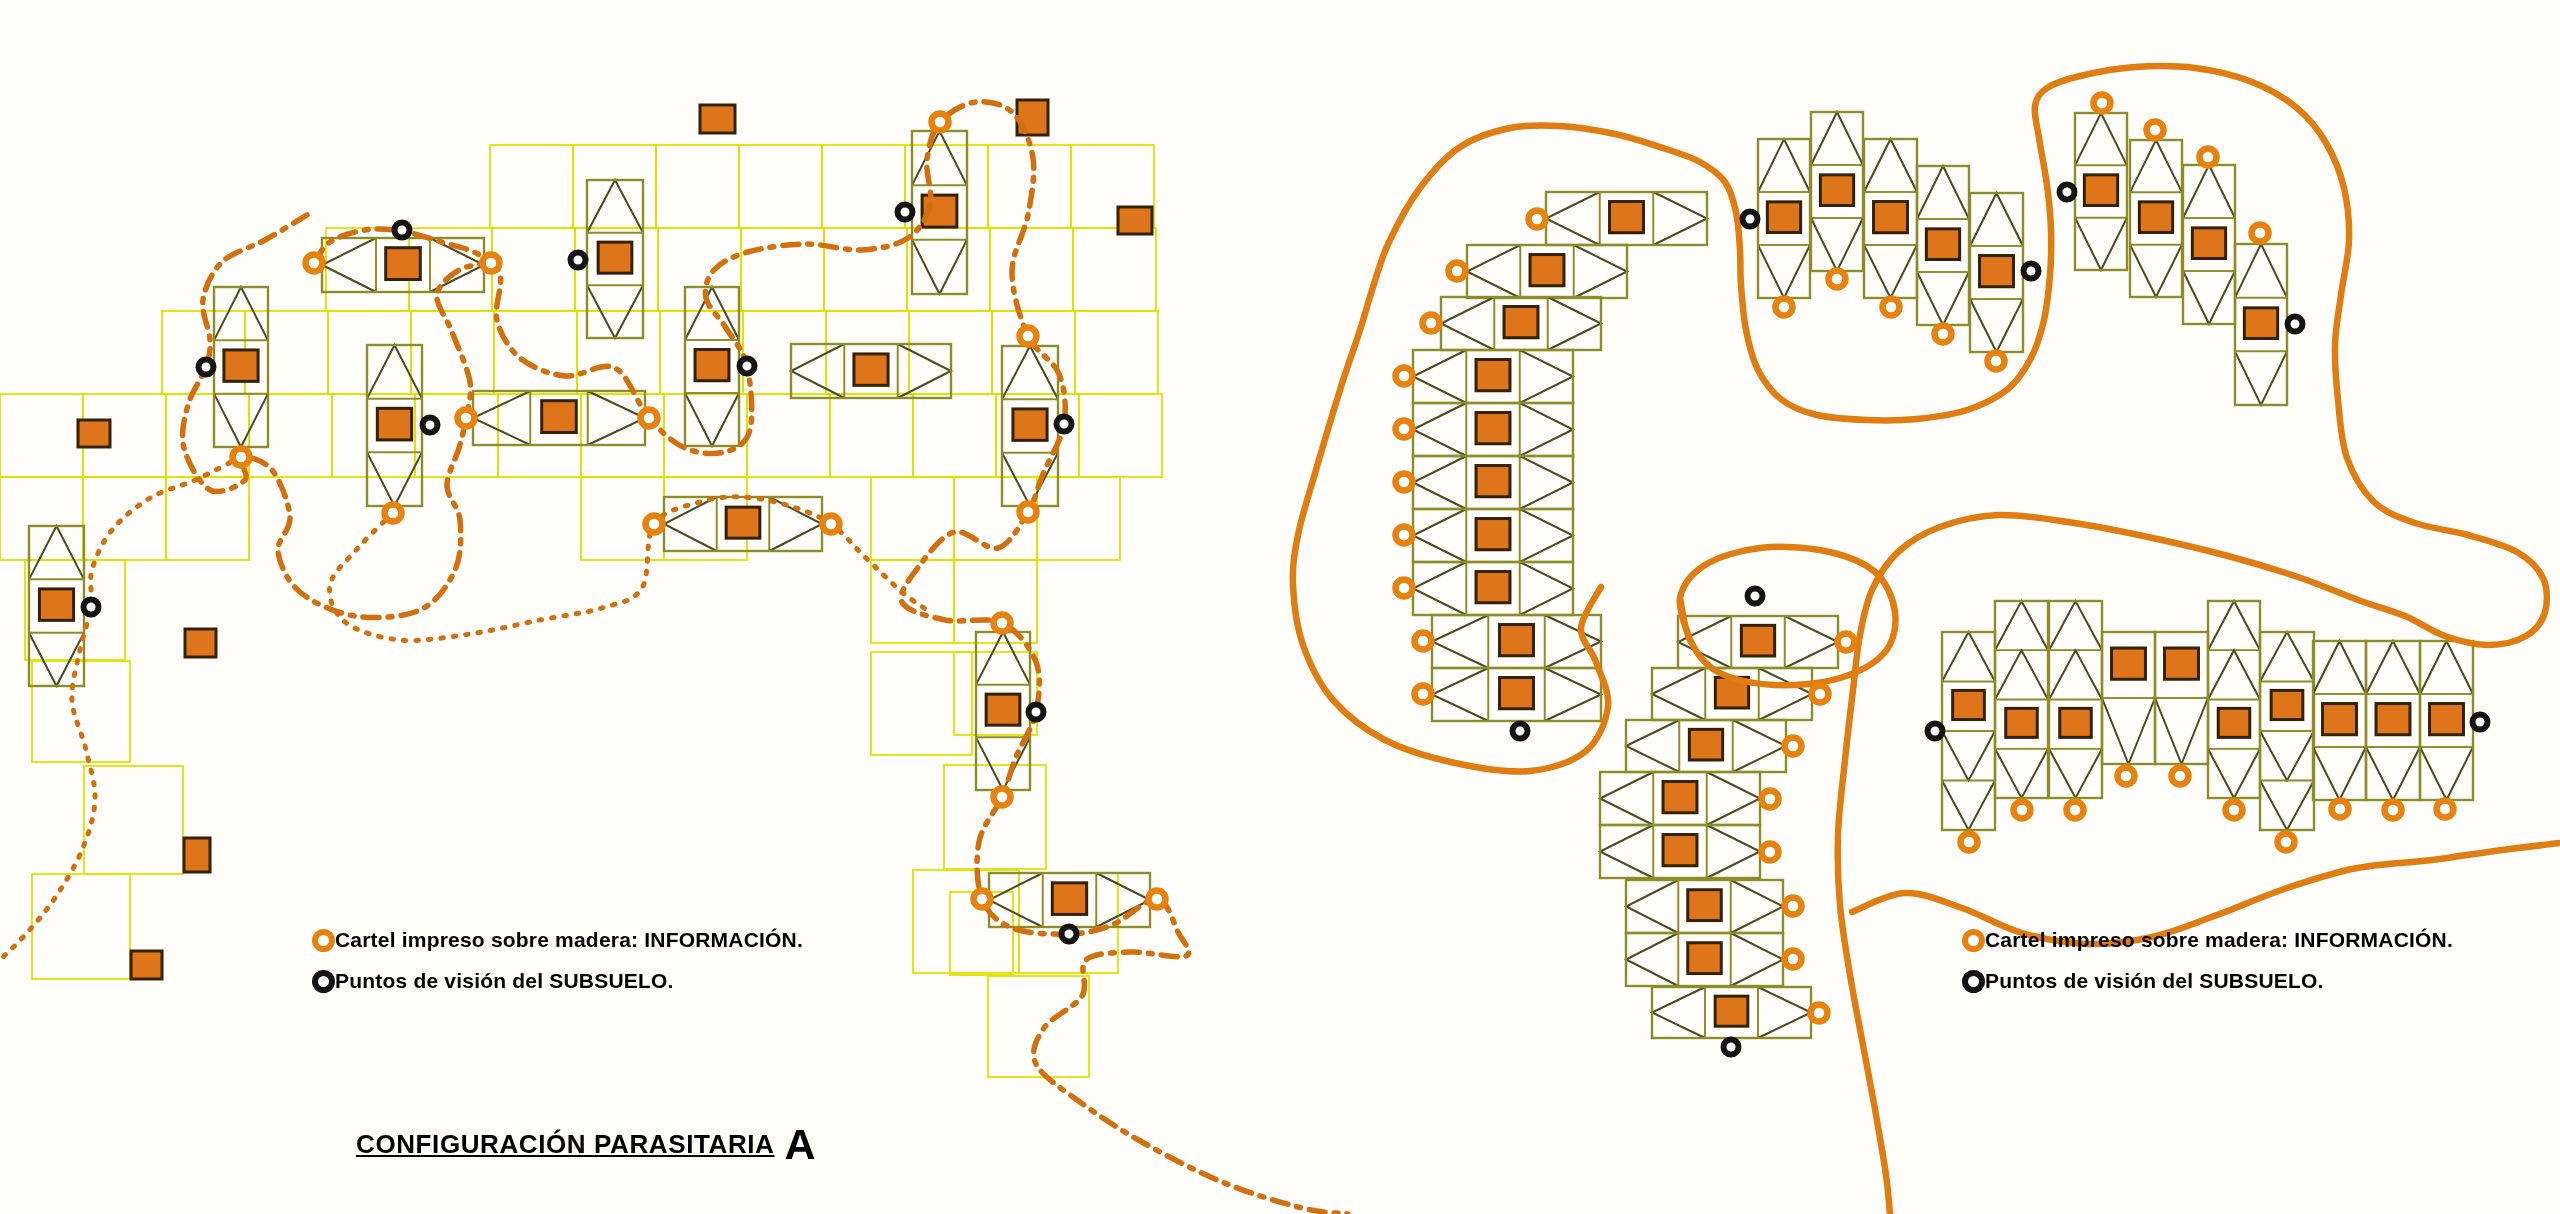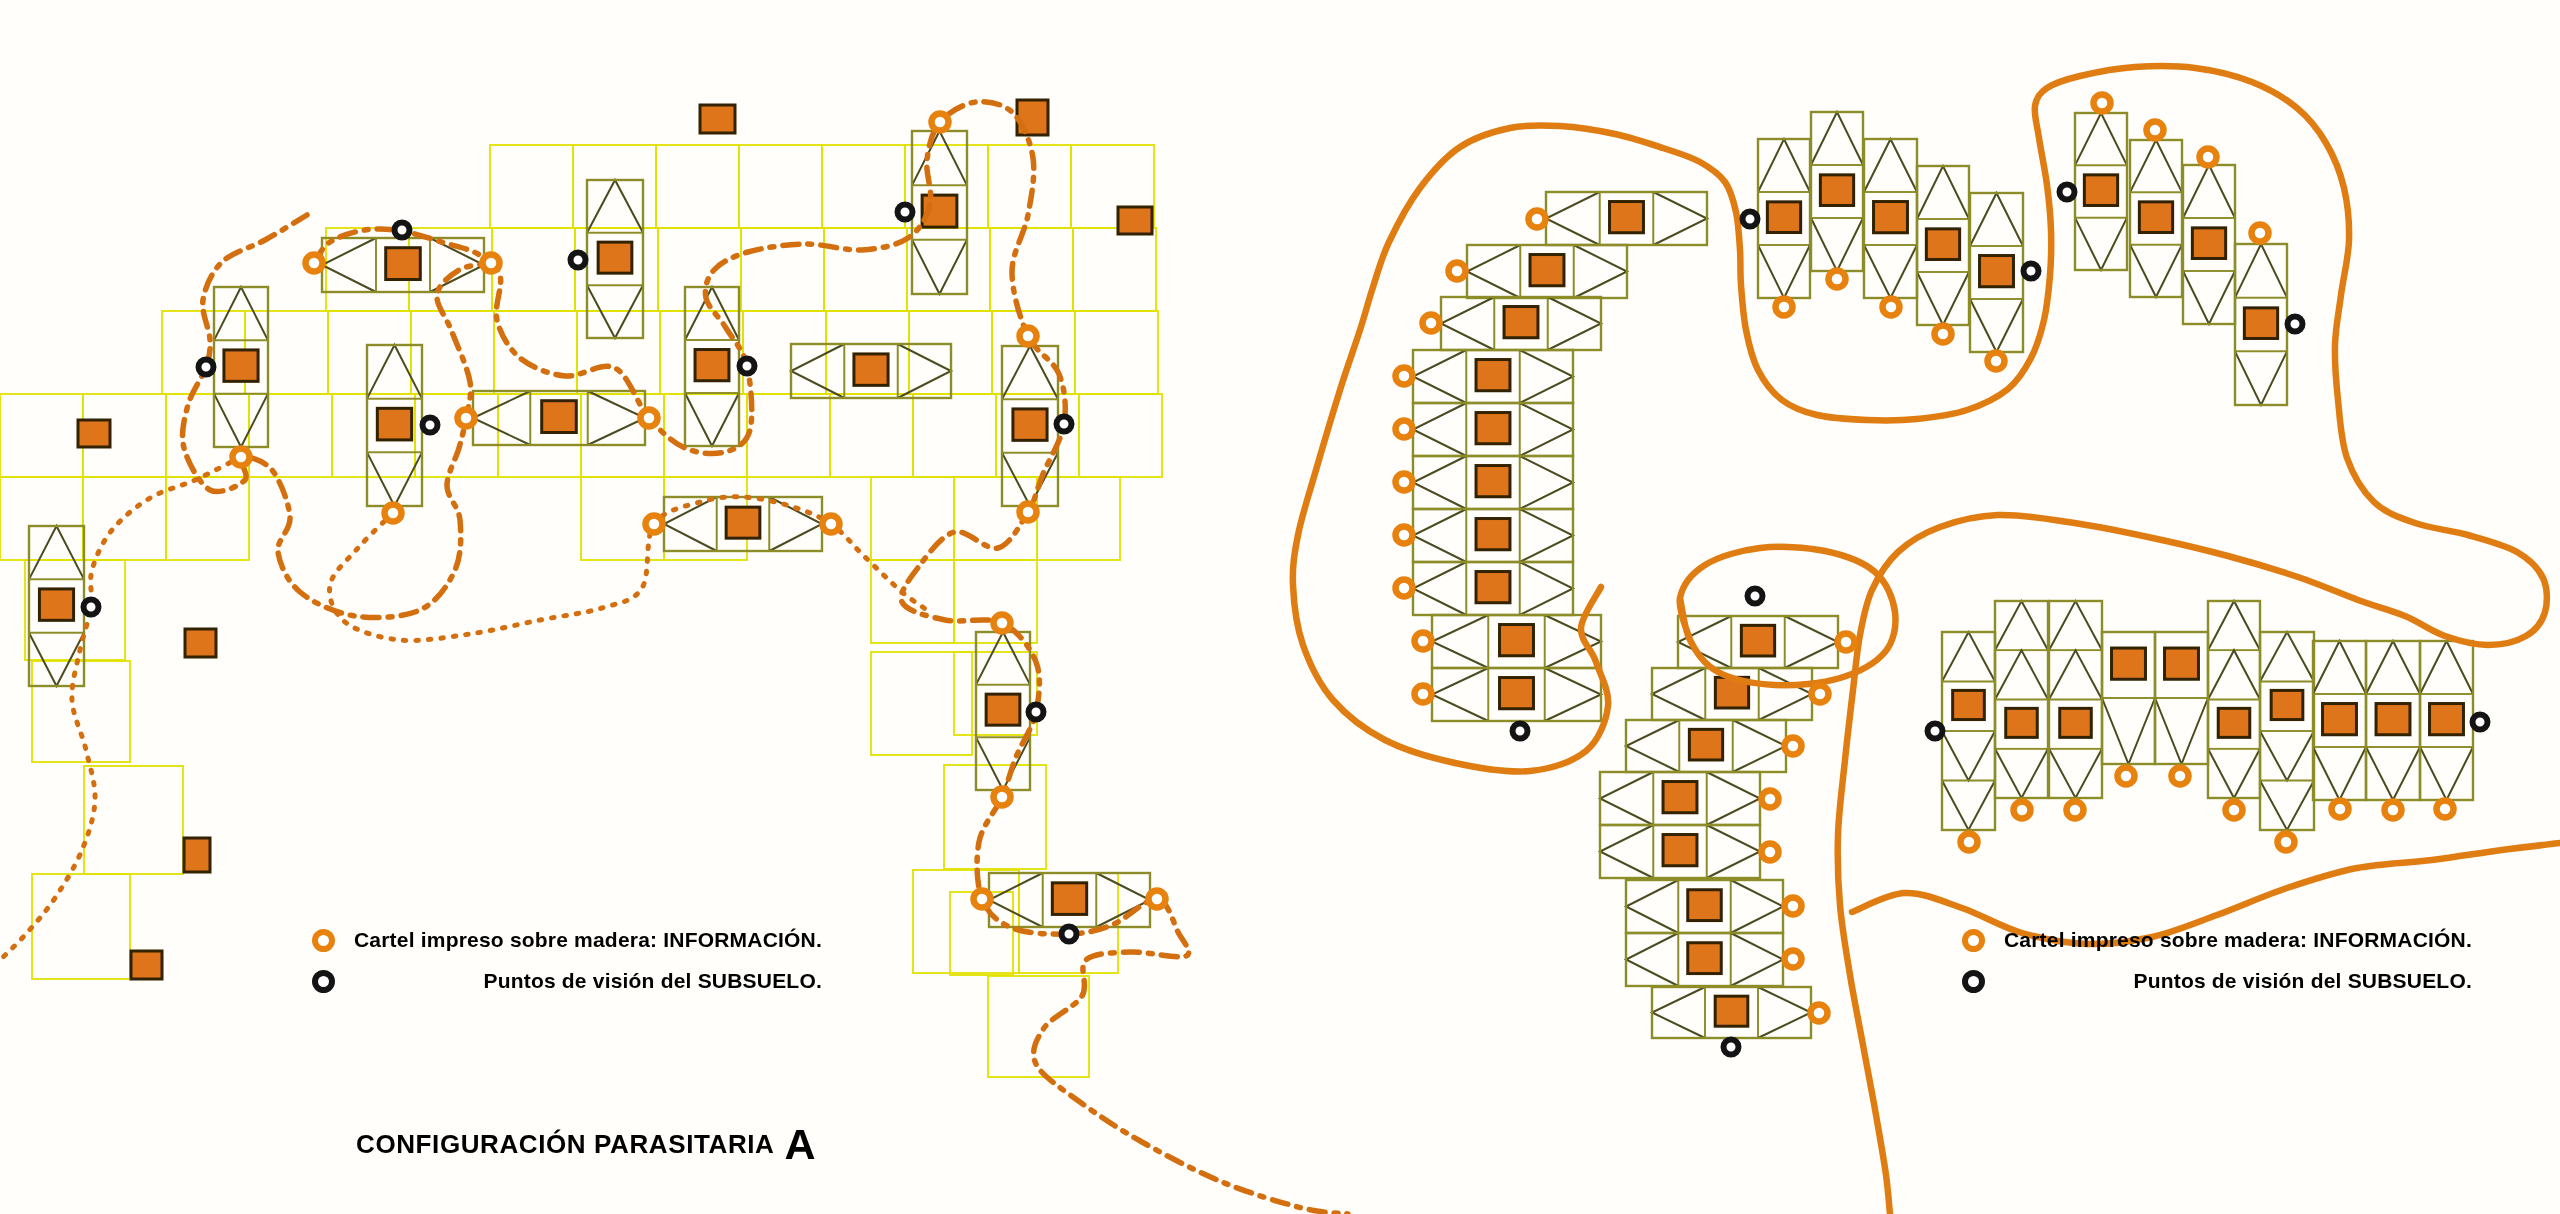--- a/index.html
+++ b/index.html
@@ -1,25 +1,25 @@
 <!DOCTYPE html>
 <html><head>
 <meta charset="utf-8">
 <style>
   html,body{margin:0;padding:0;background:#ffffff;}
   #stage{position:relative;width:2560px;height:1214px;background:#fffefb;overflow:hidden;
          font-family:"Liberation Sans", sans-serif;}
   svg{position:absolute;left:0;top:0;}
   .legend{position:absolute;display:flex;flex-direction:column;gap:17px;}
-  .legend-row{display:flex;align-items:center;gap:19px;justify-content:space-between;}
+  .legend-row{display:flex;align-items:center;}
   .ring-glyph{display:inline-block;width:11px;height:11px;border-radius:50%;background:#fff;}
   .ring-orange{border:6px solid #e8820e;}
   .ring-black{border:6px solid #141414;}
   .legend-label{font-size:21px;font-weight:bold;color:#000;letter-spacing:0.2px;white-space:nowrap;}
-  .cfg-title{position:absolute;font-size:26px;font-weight:bold;color:#000;letter-spacing:0.6px;white-space:nowrap;}
+  .cfg-title{position:absolute;font-size:26px;font-weight:bold;color:#000;letter-spacing:0.6px;white-space:nowrap;text-decoration:underline;}
   .cfg-letter{font-size:43px;font-weight:bold;margin-left:10px;vertical-align:-6px;letter-spacing:0;}
 </style>
 </head>
 <body>
 
 <div id="stage">
   <svg id="art" width="2560" height="1214" viewBox="0 0 2560 1214">
       <rect x="490" y="145" width="83" height="83" fill="none" stroke="#e0e000" stroke-width="1.9" opacity="0.95"></rect>
       <rect x="573" y="145" width="83" height="83" fill="none" stroke="#e0e000" stroke-width="1.9" opacity="0.95"></rect>
       <rect x="656" y="145" width="83" height="83" fill="none" stroke="#e0e000" stroke-width="1.9" opacity="0.95"></rect>

